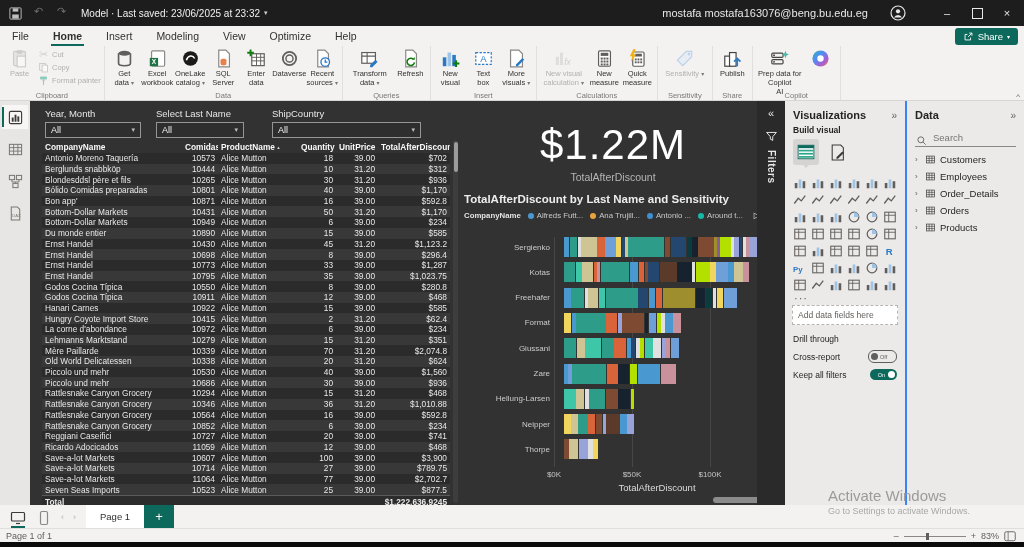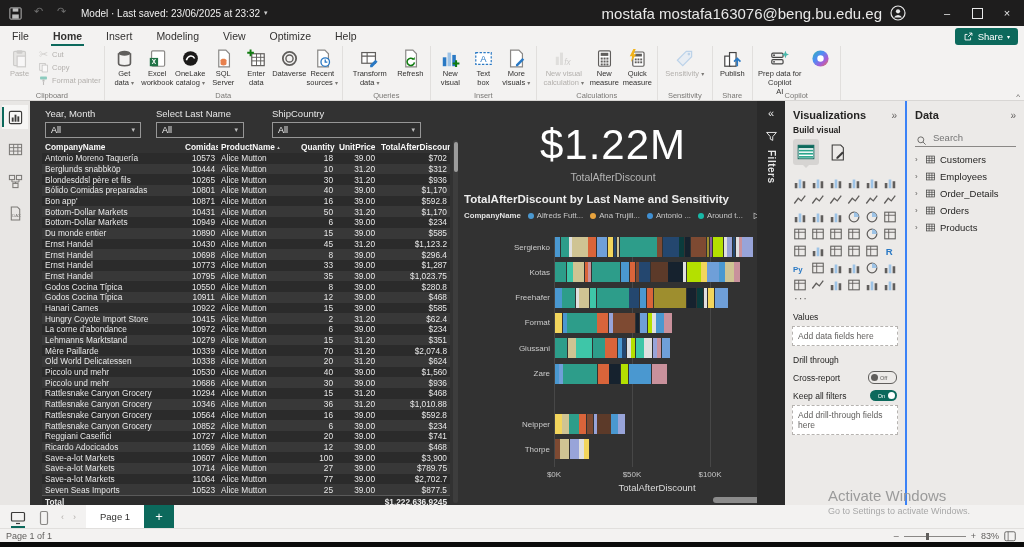--- a/index.html
+++ b/index.html
@@ -8,21 +8,21 @@
        -webkit-font-smoothing:antialiased}
 
   
   .titlebar{position:absolute;left:0;top:0;width:1024px;height:26px;background:#1e1d1d;
             color:#fff;display:flex;align-items:center;font-size:10px}
   .tb-ic{width:15px;height:15px;margin-left:8px;flex:0 0 auto;opacity:.9}
   .tb-ic.dim{opacity:.45}
   .tb-title{margin-left:12px;white-space:nowrap;color:#f0f0f0}
   .tb-caret{font-size:7px;margin-left:4px;color:#cfcfcf}
   .tb-right{margin-left:auto;display:flex;align-items:center}
-  .tb-user{font-size:15px;color:#e8e8e8;margin-right:8px}
+  .tb-user{font-size:11px;color:#e8e8e8;margin-right:22px}
   .tb-avatar{width:16px;height:16px;margin-right:26px}
   .winbtn{width:30px;height:26px;display:flex;align-items:center;justify-content:center;
           color:#e8e8e8;font-size:11px}
   .winbtn.close{margin-right:2px}
   .maxglyph{width:9px;height:9px;border:1px solid #e8e8e8;display:block}
 
   
   .ribbontabs{position:absolute;left:0;top:26px;width:1024px;height:20px;background:#f3f2f1;
               display:flex;align-items:center;font-size:10.5px;color:#323130}
   .rtab{padding:0 12px;height:20px;display:flex;align-items:center;position:relative}
@@ -91,21 +91,21 @@
   .chartv{position:absolute;left:434px;top:92px;width:296px;height:308px}
   .ctitle{font-size:11.5px;font-weight:bold;color:#ededed}
   .clegend{display:flex;align-items:center;gap:7px;margin-top:6px;font-size:7.8px;color:#c9c9c9;white-space:nowrap}
   .clegend .lt{font-weight:bold;color:#e2e2e2}
   .litem{display:flex;align-items:center;gap:3px}
   .ldot{width:6px;height:6px;border-radius:50%}
   .lmore{margin-left:auto;color:#e8e8e8;font-size:8px}
   .plot{position:absolute;left:0;top:40px;right:0;bottom:0}
   .gridline{position:absolute;top:4px;bottom:34px;width:1px;background:#474747}
   .brow{position:absolute;left:0;height:20px;display:flex;align-items:center}
-  .brow .blab{width:86px;text-align:right;padding-right:5px;font-size:8px;color:#cbcbcb;flex:0 0 auto}
+  .brow .blab{width:86px;text-align:right;padding-right:14px;font-size:8px;color:#cbcbcb;flex:0 0 auto}
   .bar{height:20px;display:flex}
   .bar span{display:block;height:100%;margin-right:.5px}
   .xtick{position:absolute;bottom:22px;font-size:8px;color:#c4c4c4;transform:translateX(-50%)}
   .xtitle{position:absolute;bottom:8px;left:90px;right:0;text-align:center;font-size:9.5px;color:#dcdcdc}
   .hscroll{position:absolute;left:683px;top:396px;width:47px;height:6px;background:#8b8b8b;border-radius:3px}
 
   
   .fstrip{position:absolute;left:757px;top:101px;width:28px;height:404px;background:#2a2a2a;
           display:flex;flex-direction:column;align-items:center;color:#e8e8e8}
   .fstrip .exp{font-size:11px;margin-top:6px}
@@ -974,20 +974,32 @@
             <span style="flex-grow: 1; background: rgb(74, 152, 208);"></span>
             <span style="flex-grow: 1; background: rgb(111, 159, 216);"></span>
             <span style="flex-grow: 9; background: rgb(45, 157, 138);"></span>
             <span style="flex-grow: 3; background: rgb(217, 100, 58);"></span>
             <span style="flex-grow: 3; background: rgb(22, 34, 46);"></span>
             <span style="flex-grow: 2; background: rgb(180, 224, 0);"></span>
             <span style="flex-grow: 6; background: rgb(74, 152, 208);"></span>
             <span style="flex-grow: 4; background: rgb(201, 145, 156);"></span>
           </div>
         </div>
+        <div class="brow" style="top: 155.8px; width: 100%;">
+          <div class="blab">Hellung-Larsen</div>
+          <div class="bar" style="width: 70.98px;">
+            <span style="flex-grow: 3; background: rgb(62, 198, 168);"></span>
+            <span style="flex-grow: 2; background: rgb(207, 196, 147);"></span>
+            <span style="flex-grow: 1; background: rgb(224, 224, 224);"></span>
+            <span style="flex-grow: 4; background: rgb(45, 157, 138);"></span>
+            <span style="flex-grow: 3; background: rgb(126, 74, 50);"></span>
+            <span style="flex-grow: 3; background: rgb(22, 34, 46);"></span>
+            <span style="flex-grow: 1; background: rgb(180, 224, 0);"></span>
+          </div>
+        </div>
         <div class="brow" style="top: 181.1px; width: 100%;">
           <div class="blab">Neipper</div>
           <div class="bar" style="width: 70.2px;">
             <span style="flex-grow: 2; background: rgb(242, 213, 92);"></span>
             <span style="flex-grow: 2; background: rgb(207, 196, 147);"></span>
             <span style="flex-grow: 3; background: rgb(45, 157, 138);"></span>
             <span style="flex-grow: 2; background: rgb(217, 100, 58);"></span>
             <span style="flex-grow: 2; background: rgb(126, 74, 50);"></span>
             <span style="flex-grow: 1; background: rgb(152, 164, 217);"></span>
             <span style="flex-grow: 4; background: rgb(92, 58, 41);"></span>
@@ -1212,38 +1224,36 @@
           <rect x="6.5" y="4" width="3" height="10" fill="#9dc3e6"></rect>
           <rect x="11" y="6" width="3" height="8" fill="#605e5c"></rect>
         </svg></span>
       <span class="gic" title="more-custom-visuals"><svg viewBox="0 0 16 16" width="100%" height="100%">
           <rect x="2" y="8" width="3" height="6" fill="#605e5c"></rect>
           <rect x="6.5" y="4" width="3" height="10" fill="#9dc3e6"></rect>
           <rect x="11" y="6" width="3" height="8" fill="#605e5c"></rect>
         </svg></span>
     </div>
   <div class="gmore">···</div>
-  <div class="seclab">Values</div>
   <div class="fieldbox">Add data fields here</div>
   <div class="seclab">Drill through</div>
   <div class="drillrow">
     <span>Cross-report</span>
     <span class="toggle off">
         <span class="dot"></span>
         <span class="tl">Off</span>
       </span>
   </div>
   <div class="drillrow">
     <span>Keep all filters</span>
     <span class="toggle on">
         <span class="tl">On</span>
         <span class="dot"></span>
       </span>
   </div>
-  <div class="fieldbox">Add drill-through fields here</div>
 </div>
 
 <div class="pane data">
   <div class="phead">
     <span>Data</span>
     <span class="col">»</span>
   </div>
   <div class="searchbox">
     <span class="ic"><svg viewBox="0 0 16 16">
           <circle cx="7" cy="7" r="4.3" fill="none" stroke="#605e5c" stroke-width="1.3"></circle>

